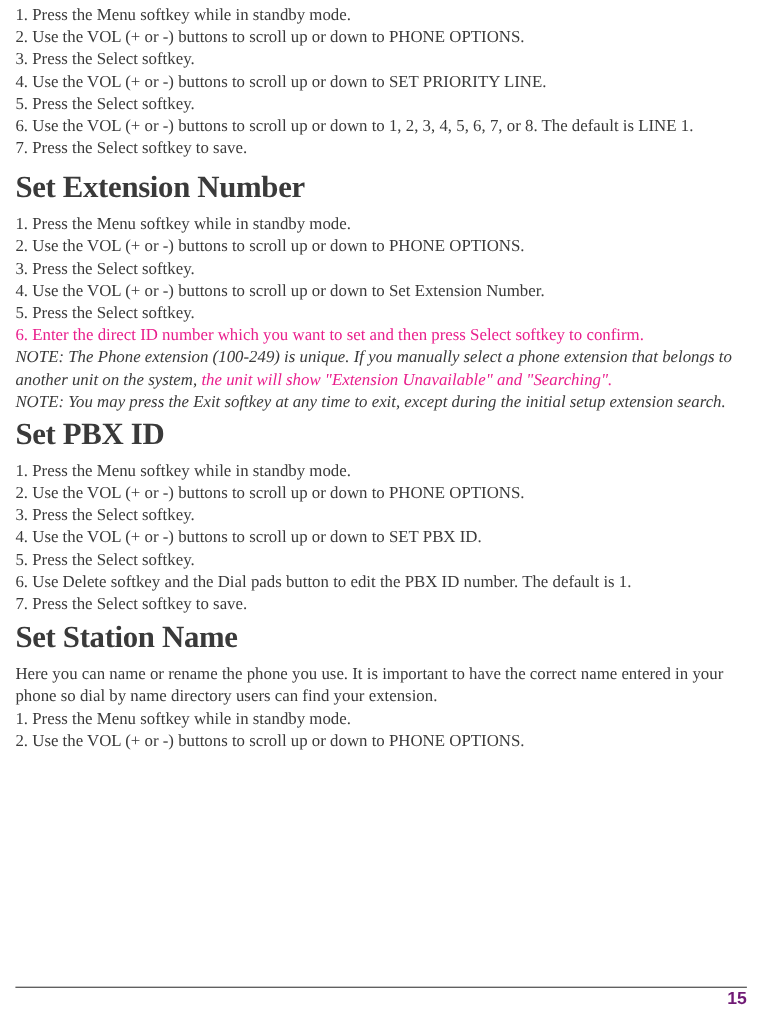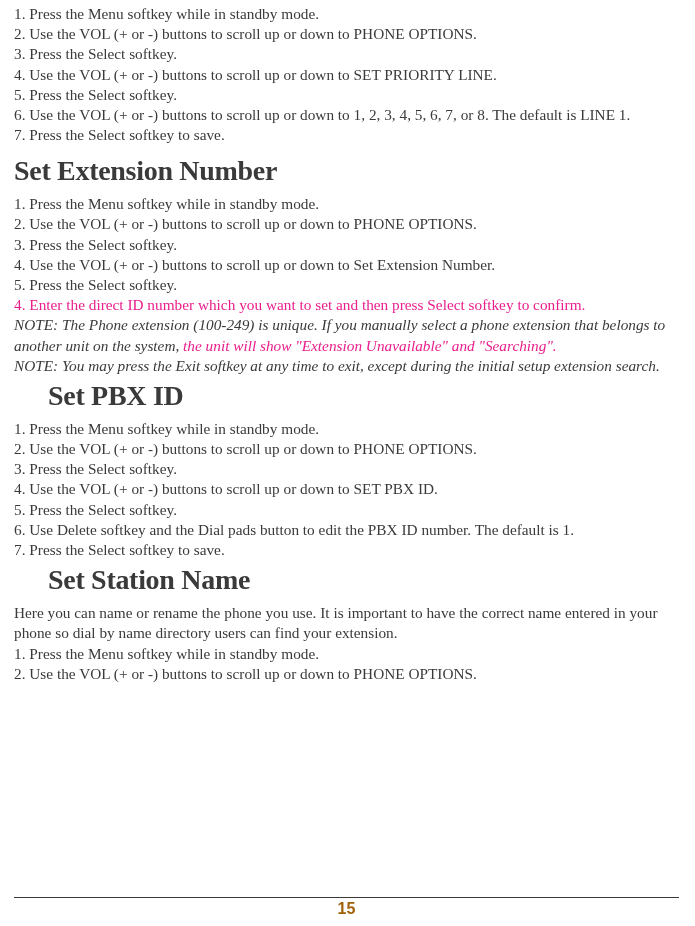--- a/index.html
+++ b/index.html
@@ -21,21 +21,20 @@
     .heading {
       font-weight: bold;
       font-size: 28px;
       margin-top: 8px;
       margin-bottom: 4px;
       color: #3a3a3a;
       letter-spacing: -0.3px;
     }
     .heading.tight-top {
       margin-top: 2px;
-      margin-left: 34px;
     }
     .body-line {
       color: #3a3a3a;
     }
     .pink {
       color: #e91e8c;
     }
     .italic {
       font-style: italic;
     }
@@ -44,24 +43,24 @@
       bottom: 8px;
       right: 16px;
       left: 14px;
     }
     .footer-line {
       border-top: 1.2px solid #3a3a3a;
       width: 100%;
       margin-bottom: 2px;
     }
     .page-num {
-      text-align: center;
+      text-align: right;
       font-weight: bold;
       font-size: 16px;
-      color: #a16207;
+      color: #701a75;
     }
   </style>
 </head>
 <body>
 
 <div class="page">
 
   <div class="body-line">1. Press the Menu softkey while in standby mode.</div>
   <div class="body-line">2. Use the VOL (+ or -) buttons to scroll up or down to PHONE OPTIONS.</div>
   <div class="body-line">3. Press the Select softkey.</div>
@@ -69,21 +68,21 @@
   <div class="body-line">5. Press the Select softkey.</div>
   <div class="body-line">6. Use the VOL (+ or -) buttons to scroll up or down to 1, 2, 3, 4, 5, 6, 7, or 8. The default is LINE 1.</div>
   <div class="body-line">7. Press the Select softkey to save.</div>
 
   <div class="heading">Set Extension Number</div>
   <div class="body-line">1. Press the Menu softkey while in standby mode.</div>
   <div class="body-line">2. Use the VOL (+ or -) buttons to scroll up or down to PHONE OPTIONS.</div>
   <div class="body-line">3. Press the Select softkey.</div>
   <div class="body-line">4. Use the VOL (+ or -) buttons to scroll up or down to Set Extension Number.</div>
   <div class="body-line">5. Press the Select softkey.</div>
-  <div class="body-line pink">4. Enter the direct ID number which you want to set and then press Select softkey to confirm.</div>
+  <div class="body-line pink">6. Enter the direct ID number which you want to set and then press Select softkey to confirm.</div>
   <div class="body-line italic">
     <span>NOTE: The Phone extension (100-249) is unique. If you manually select a phone extension that belongs to another unit on the system, </span><span class="pink">the unit will show "Extension Unavailable" and "Searching".</span>
   </div>
   <div class="body-line italic">NOTE: You may press the Exit softkey at any time to exit, except during the initial setup extension search.</div>
 
   <div class="heading tight-top">Set PBX ID</div>
   <div class="body-line">1. Press the Menu softkey while in standby mode.</div>
   <div class="body-line">2. Use the VOL (+ or -) buttons to scroll up or down to PHONE OPTIONS.</div>
   <div class="body-line">3. Press the Select softkey.</div>
   <div class="body-line">4. Use the VOL (+ or -) buttons to scroll up or down to SET PBX ID.</div>

